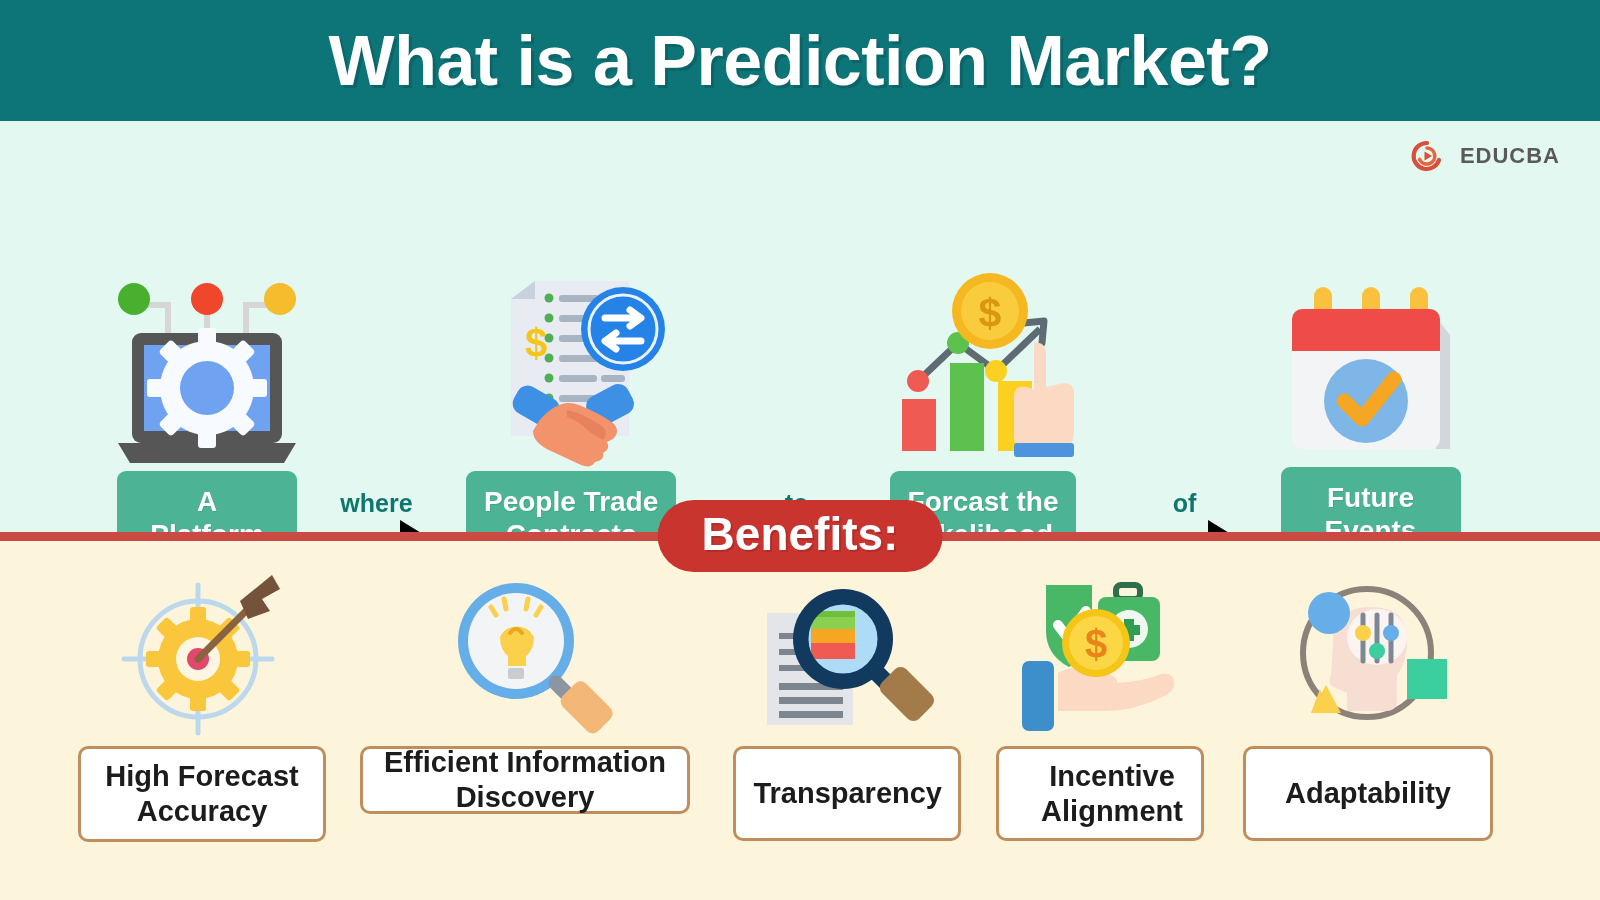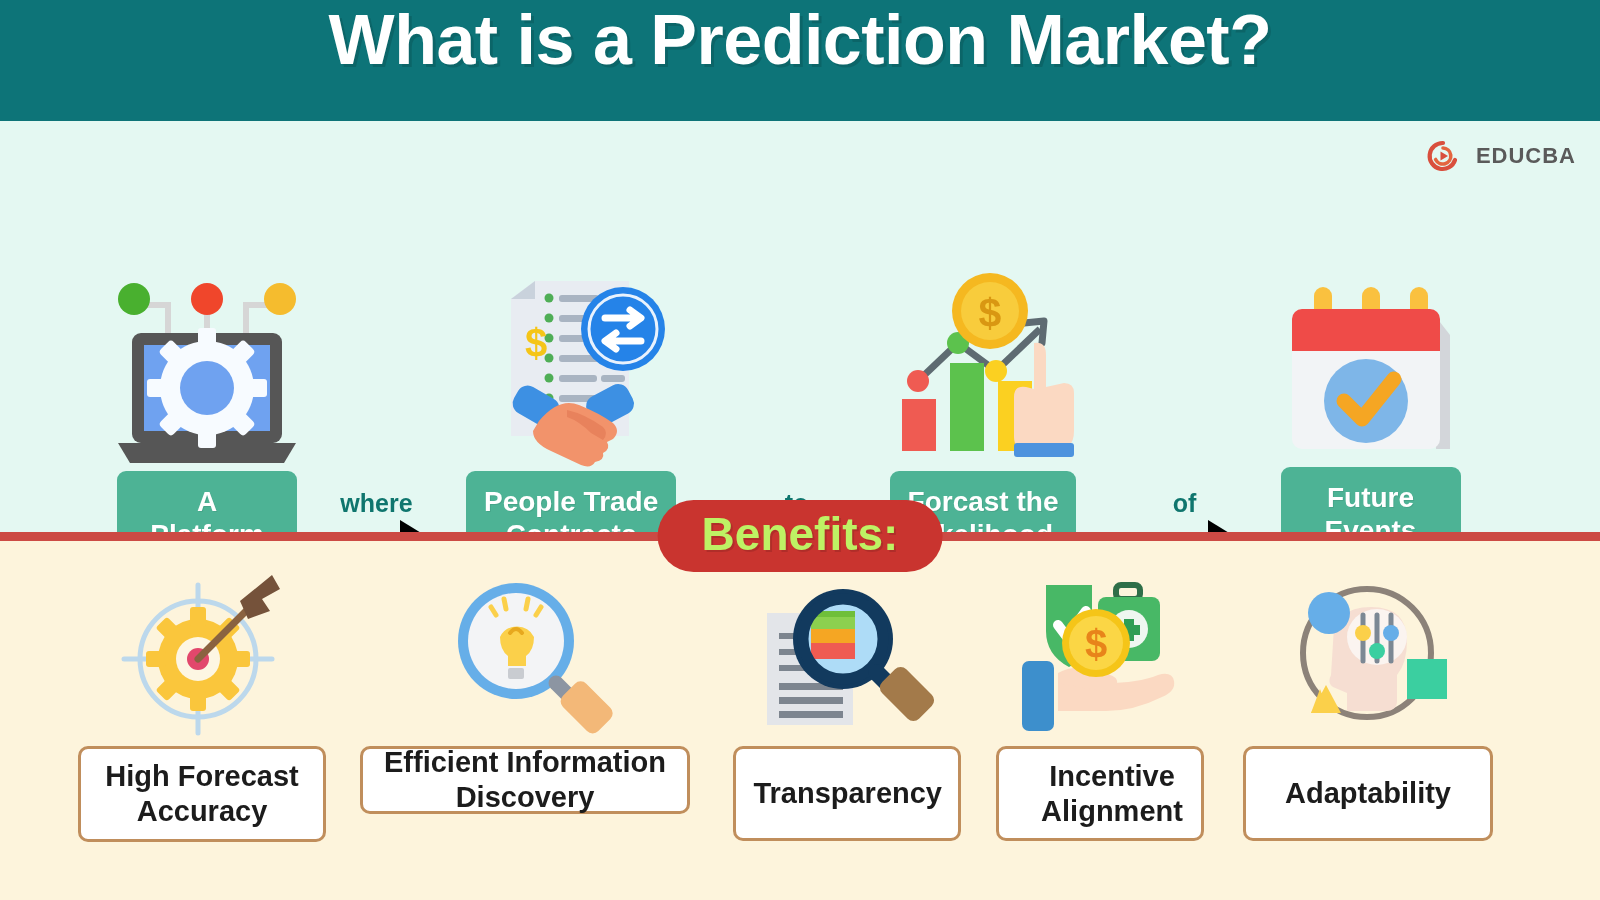--- a/index.html
+++ b/index.html
@@ -6,36 +6,36 @@
   html, body {
     width: 1600px; height: 900px;
     font-family: "Liberation Sans", sans-serif;
     overflow: hidden; background: #E4F8F2;
   }
   #page { position: relative; width: 1600px; height: 900px; }
 
   
   .header {
     position: absolute; left: 0; top: 0; width: 1600px; height: 121px;
-    background: #0D7478; display: flex; justify-content: center;
+    background: #0D7478; display: flex; align-items: center; justify-content: center;
   }
   .header-title {
     color: #FFFFFF; font-size: 70px; font-weight: bold; letter-spacing: -0.5px;
     font-family: "Liberation Sans", sans-serif;
     text-shadow: 3px 3px 0 rgba(0,0,0,0.13);
   }
 
   
   .flow-section {
     position: absolute; left: 0; top: 121px; width: 1600px; height: 417px;
     background: #E4F8F2;
   }
 
   
-  .logo { position: absolute; right: 24px; top: 20px; display: flex; align-items: center; gap: 18px; }
+  .logo { position: absolute; right: 40px; top: 20px; display: flex; align-items: center; gap: 18px; }
   .logo-mark { width: 30px; height: 30px; position: relative; }
   .logo-text { font-size: 22px; font-weight: bold; color: #5A5A5A; letter-spacing: 1px; }
 
   
   .flow-row { position: absolute; left: 0; top: 0; width: 1600px; height: 417px; }
   .flow-step { position: absolute; display: flex; flex-direction: column; align-items: center; }
   .flow-icon { height: 200px; display: flex; align-items: flex-end; justify-content: center; }
   .flow-label {
     background: #4DB395; color: #FFFFFF; border-radius: 9px;
     font-weight: bold; font-size: 28px; line-height: 1.18; text-align: center;
@@ -52,21 +52,21 @@
     width: 0; height: 0; border-top: 19px solid transparent;
     border-bottom: 19px solid transparent; border-left: 31px solid #000;
   }
 
   
   .divider {
     position: absolute; left: 0; top: 532px; width: 1600px; height: 9px; background: #CC4A44;
   }
   .benefits-badge {
     position: absolute; left: 50%; transform: translateX(-50%); top: 500px;
-    background: #C9342F; color: #bef264; border-radius: 40px;
+    background: #C9342F; color: #ffffff; border-radius: 40px;
     font-size: 46px; font-weight: bold; padding: 7px 44px 11px 44px;
     text-shadow: 2px 2px 0 rgba(0,0,0,0.12); z-index: 5;
   }
 
   
   .benefits-section {
     position: absolute; left: 0; top: 541px; width: 1600px; height: 359px;
     background: #FDF4DC;
   }
   .benefits-row { position: absolute; left: 0; top: 0; width: 1600px; height: 359px; }

